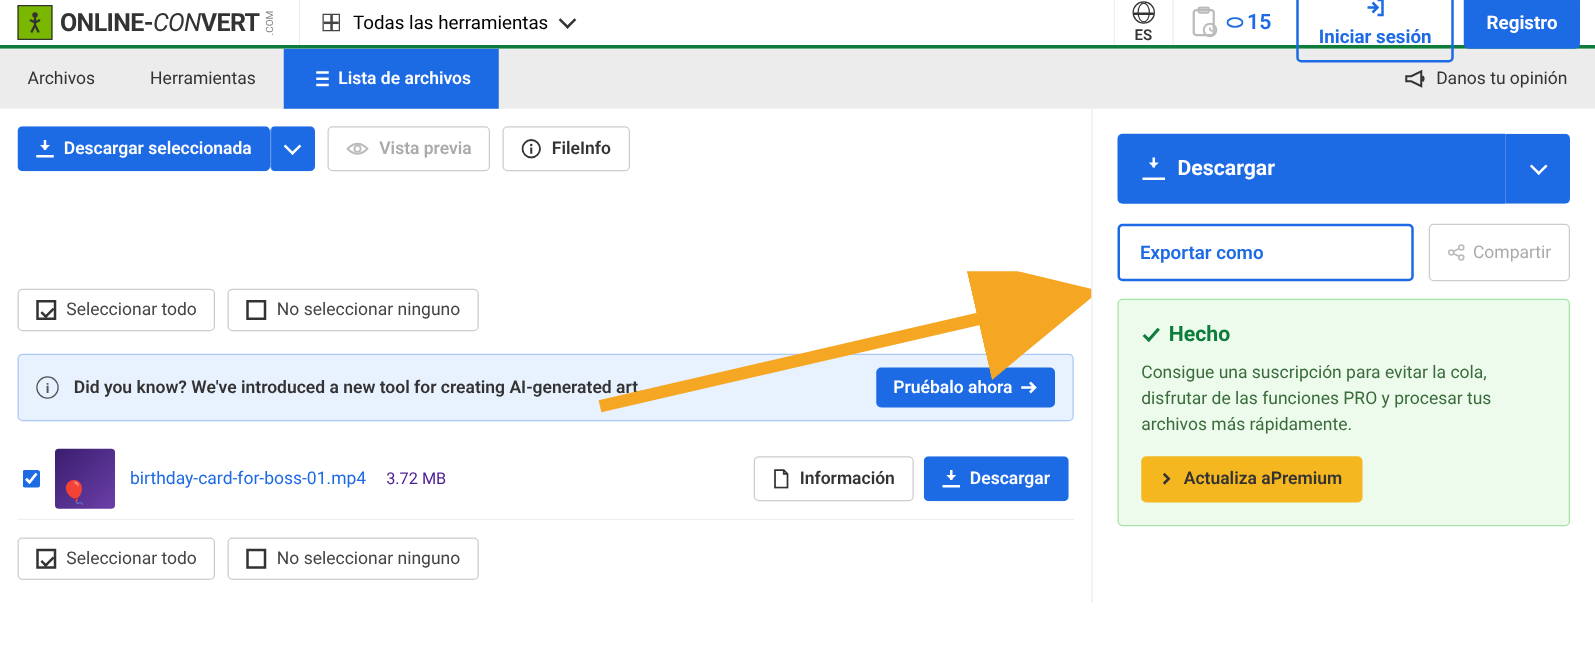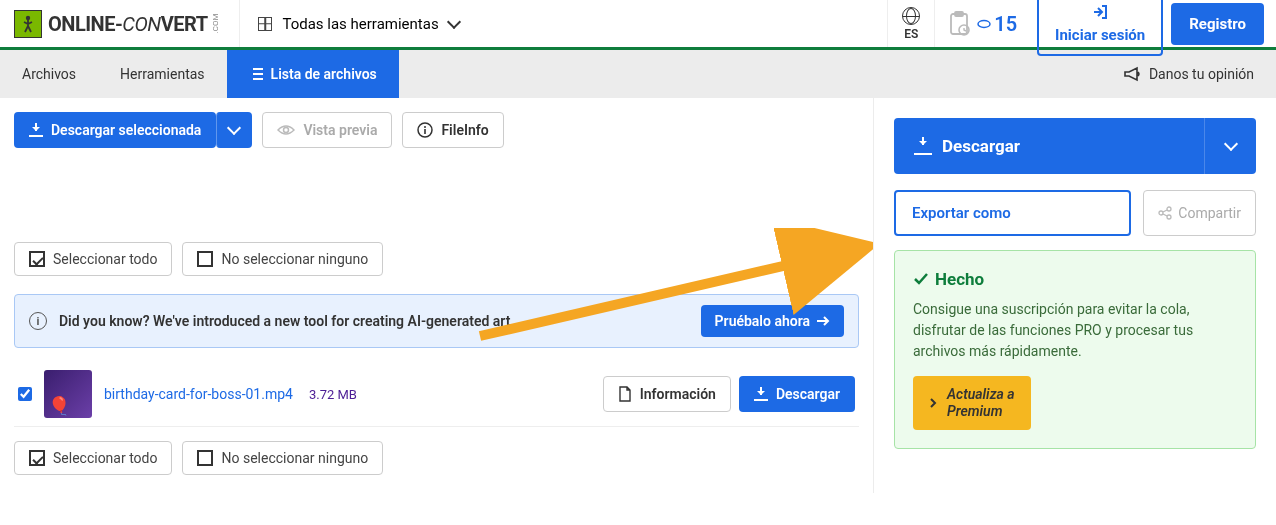--- a/index.html
+++ b/index.html
@@ -1,39 +1,39 @@
 <!DOCTYPE html>
 <html><head>
 <meta charset="utf-8">
 <style>
 * { box-sizing: border-box; margin: 0; padding: 0; font-family: -apple-system, BlinkMacSystemFont, "Segoe UI", Roboto, sans-serif; }
 body { background: #fff; width: 1276px; height: 525px; overflow: hidden; }
 
-.header { display: flex; align-items: center; height: 50px; border-bottom: 3px solid #0e7d3c; }
+.header { display: flex; align-items: center; height: 39px; border-bottom: 3px solid #0e7d3c; }
 .logo { display: flex; align-items: center; padding: 0 14px; cursor: pointer; }
 .logo-icon { width: 28px; height: 28px; background: #7ab800; border: 1px solid #333; display: flex; align-items: center; justify-content: center; margin-right: 6px; }
 .logo-text { font-size: 20px; font-weight: 700; color: #333; letter-spacing: -0.5px; }
 .logo-text .italic { font-style: italic; font-weight: 400; }
 .logo-com { font-size: 8px; color: #888; transform: rotate(-90deg); display: inline-block; margin-left: -2px; }
 
 .tools-dd { display: flex; align-items: center; gap: 10px; padding: 0 18px; height: 100%; border-left: 1px solid #eee; cursor: pointer; }
 .grid-icon { display: inline-block; width: 14px; height: 14px; border: 1.5px solid #444; position: relative; }
 .grid-icon::before { content:''; position:absolute; left:50%; top:0; bottom:0; width:1.5px; background:#444; transform:translateX(-50%); }
 .grid-icon::after { content:''; position:absolute; top:50%; left:0; right:0; height:1.5px; background:#444; transform:translateY(-50%); }
 .chev { width: 10px; height: 10px; border-right: 2px solid #333; border-bottom: 2px solid #333; transform: rotate(45deg); margin-top: -4px; }
 
 .spacer { flex: 1; }
 .hdr-btn { display: flex; flex-direction: column; align-items: center; justify-content: center; padding: 0 14px; height: 100%; border-left: 1px solid #eee; cursor: pointer; font-size: 12px; color: #333; }
 .globe { width: 18px; height: 18px; border: 1.5px solid #333; border-radius: 50%; position: relative; margin-bottom: 2px;}
 .globe::before { content:''; position:absolute; left:50%; top:0; bottom:0; width:8px; border:1.5px solid #333; border-radius:50%; transform:translateX(-50%);}
 .globe::after { content:''; position:absolute; top:50%; left:0; right:0; height:1.5px; background:#333;}
 
 .clip-cell { display:flex; align-items:center; gap:6px; padding:0 12px; height:100%; border-left:1px solid #eee; cursor:pointer;}
 .clipboard-icon { color:#999; }
-.credits { color:#1d6ae5; font-weight:600; font-size:20px; display:flex; align-items:center; gap:3px;}
+.credits { color:#1d6ae5; font-weight:600; font-size:17px; display:flex; align-items:center; gap:3px;}
 
 .login-btn { margin: 0 8px; padding: 10px 16px; border: 2px solid #1d6ae5; border-radius: 4px; color: #1d6ae5; font-weight: 700; font-size: 15px; cursor: pointer; display:flex; align-items:center; gap:6px;flex-direction:column;}
 .register-btn { margin-right: 12px; padding: 12px 18px; background: #1d6ae5; color: #fff; border-radius: 4px; font-weight: 700; font-size: 15px; cursor: pointer; }
 
 .tabbar { display: flex; align-items: stretch; background: #ececec; height: 48px; }
 .tab { display: flex; align-items: center; gap: 8px; padding: 0 22px; font-size: 14px; color: #333; cursor: pointer; }
 .tab.active { background: #1d6ae5; color: #fff; font-weight: 600; }
 .list-icon { display:inline-block; width:14px; height:12px; position:relative;}
 .list-icon::before,.list-icon::after{content:'';position:absolute;left:4px;right:0;height:2px;background:currentColor;}
 .list-icon::before{top:0; box-shadow:0 5px 0 currentColor;}
@@ -85,21 +85,21 @@
 .side-row { display:flex; gap:12px; margin-bottom:14px;}
 .export-btn { flex:1; border:2px solid #1d6ae5; color:#1d6ae5; padding:12px 16px; border-radius:4px; font-weight:600; font-size:15px; cursor:pointer; text-align:left;}
 .share-btn { border:1px solid #ccc; color:#aaa; padding:12px 14px; border-radius:4px; font-size:14px; display:flex; align-items:center; gap:6px;}
 
 .delete-btn { border:1.5px solid #e53935; color:#e53935; padding:10px 16px; border-radius:4px; font-weight:600; font-size:14px; cursor:pointer; display:inline-flex; align-items:center; gap:8px; margin-bottom:30px;}
 
 .done-box { border:1px solid #a6e3a6; background:#edfbed; border-radius:4px; padding:18px;}
 .done-title { color:#0e7d3c; font-weight:700; font-size:17px; display:flex; align-items:center; gap:6px; margin-bottom:10px;}
 .done-text { color:#3a6b3a; font-size:14px; line-height:1.5; margin-bottom:14px;}
 .upgrade-btn { background:#f5b720; padding:10px 16px; border-radius:4px; font-weight:600; font-size:14px; cursor:pointer; display:inline-flex; align-items:center; gap:10px; color:#333;}
-.upgrade-text { display:flex; flex-direction:column; line-height:1.2;font-style:italic;}
+.upgrade-text { display:flex; flex-direction:row; line-height:1.2;}
 
 svg { display:block; }
 </style>
 </head>
 <body>
 
 <div class="header">
   <div class="logo">
     <div class="logo-icon">
       <svg width="20" height="20" viewBox="0 0 20 20">

